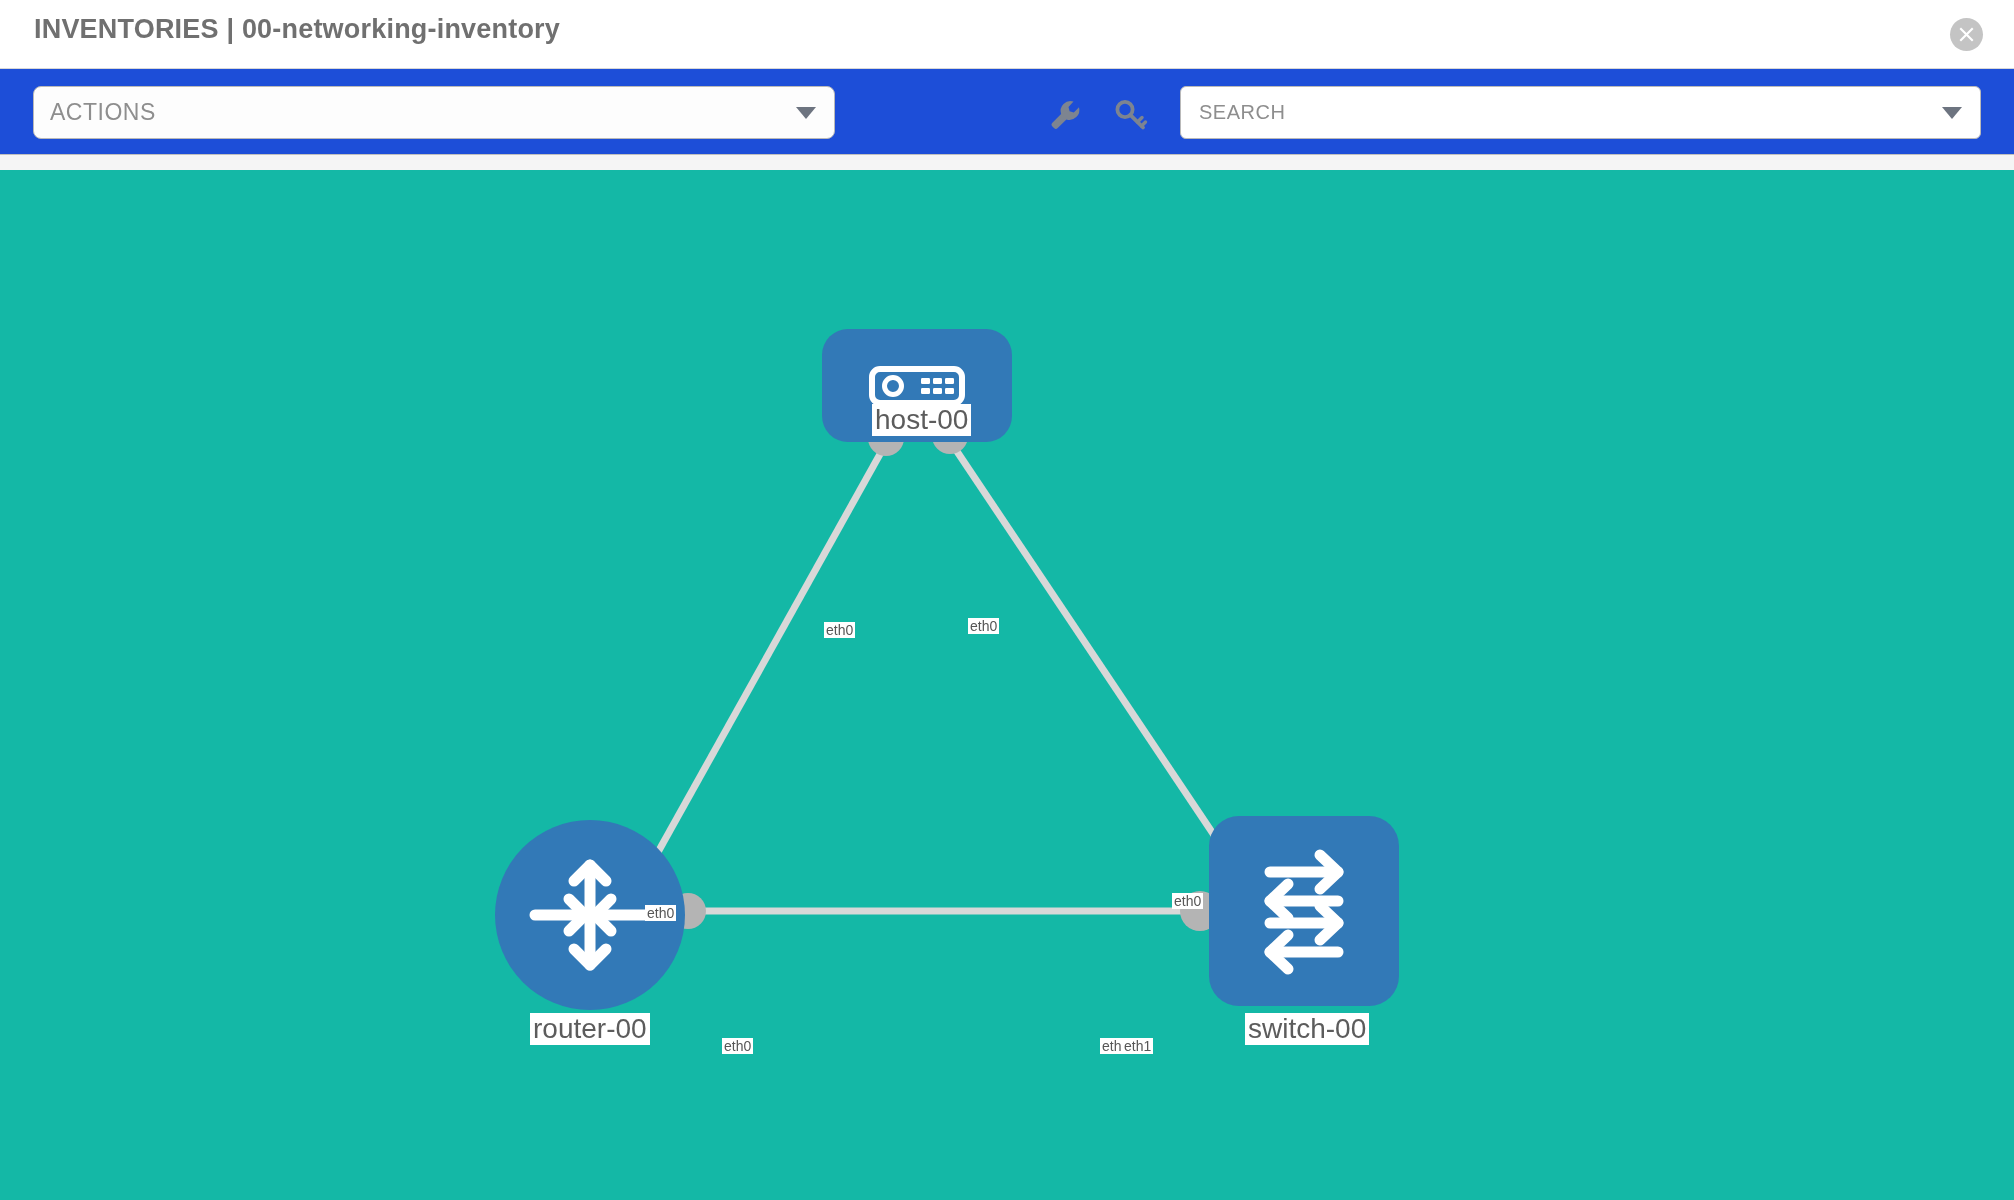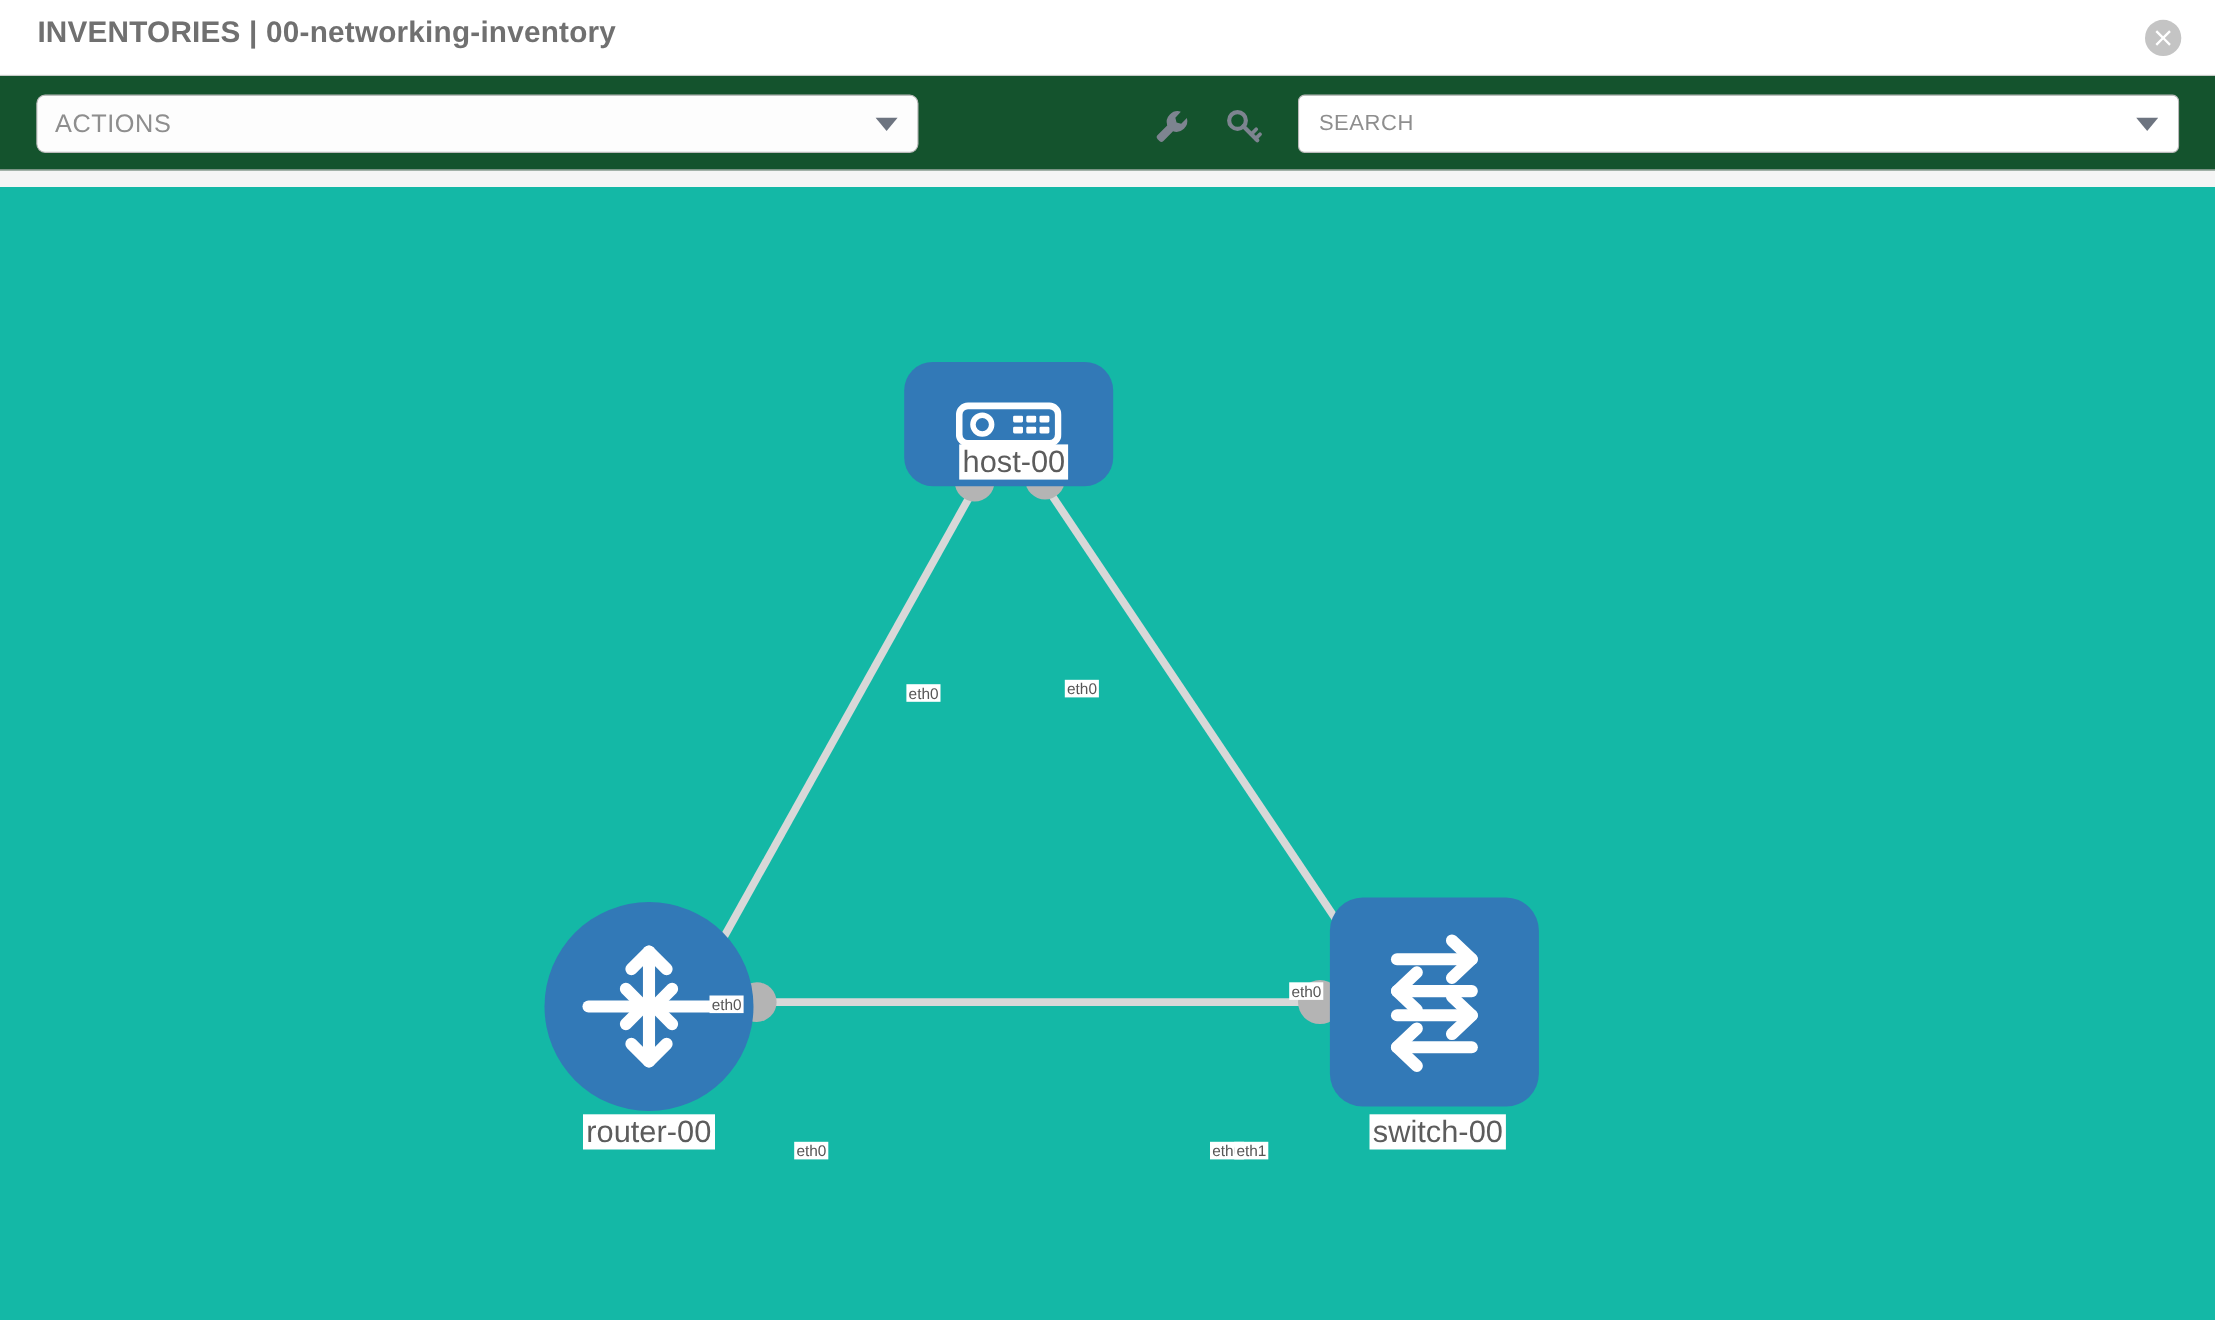--- a/index.html
+++ b/index.html
@@ -27,21 +27,21 @@
     width: 33px; height: 33px; border-radius: 50%;
     background: #c4c4c4;
     display: flex; align-items: center; justify-content: center;
     cursor: pointer;
   }
   .close-btn svg { display: block; }
 
   
   .toolbar {
     position: absolute; left: 0; top: 69px; width: 2014px; height: 86px;
-    background: #14532d;
+    background: #1d4ed8;
     border-bottom: 1px solid #bfbfbf;
   }
   .actions-select {
     position: absolute; left: 33px; top: 17px;
     width: 802px; height: 53px;
     background: #fdfdfd;
     border: 1px solid #b9b9b9; border-radius: 8px;
     display: flex; align-items: center;
     cursor: pointer;
   }

